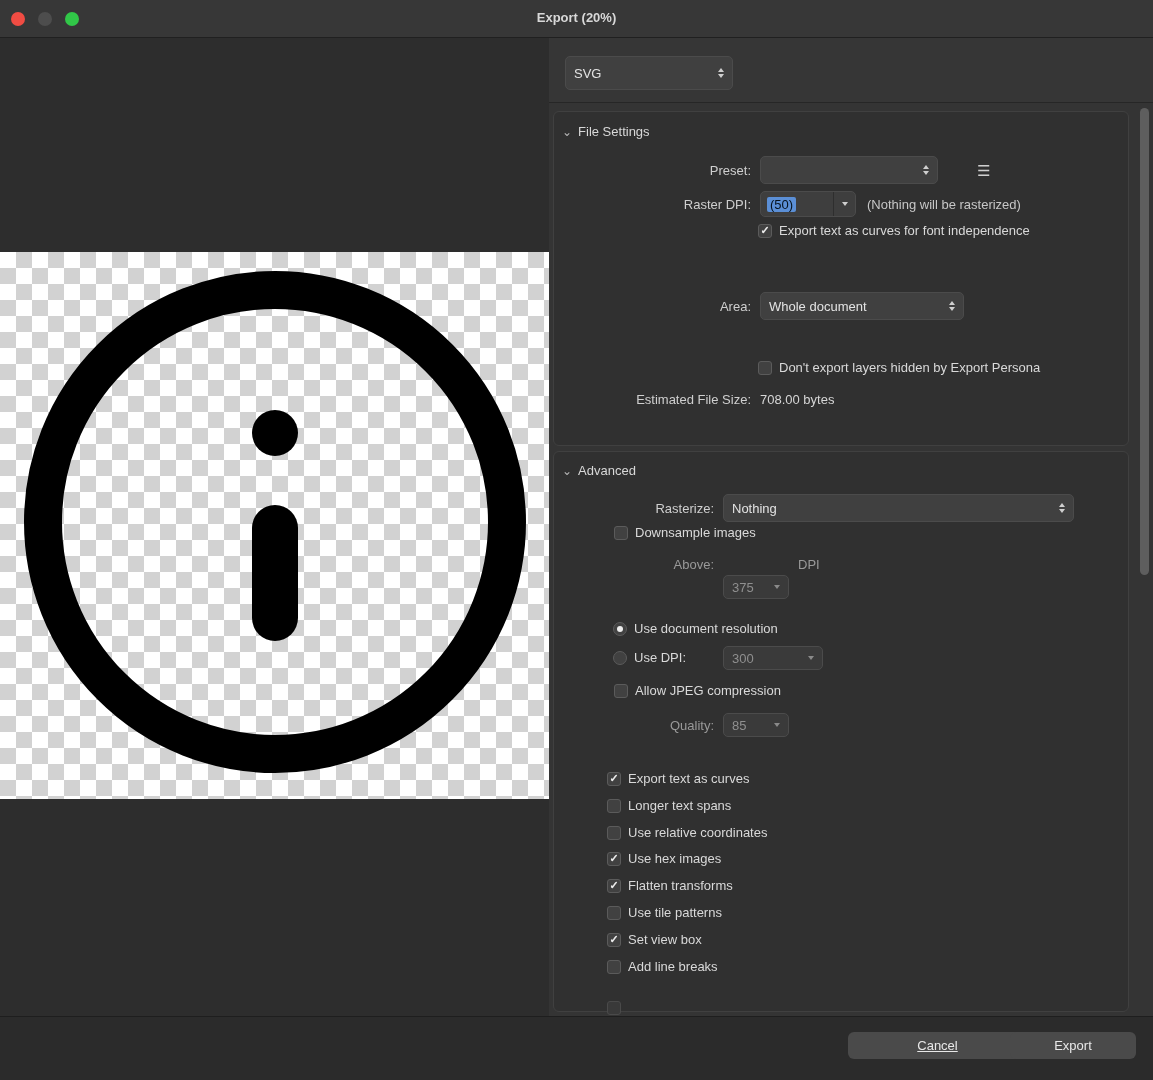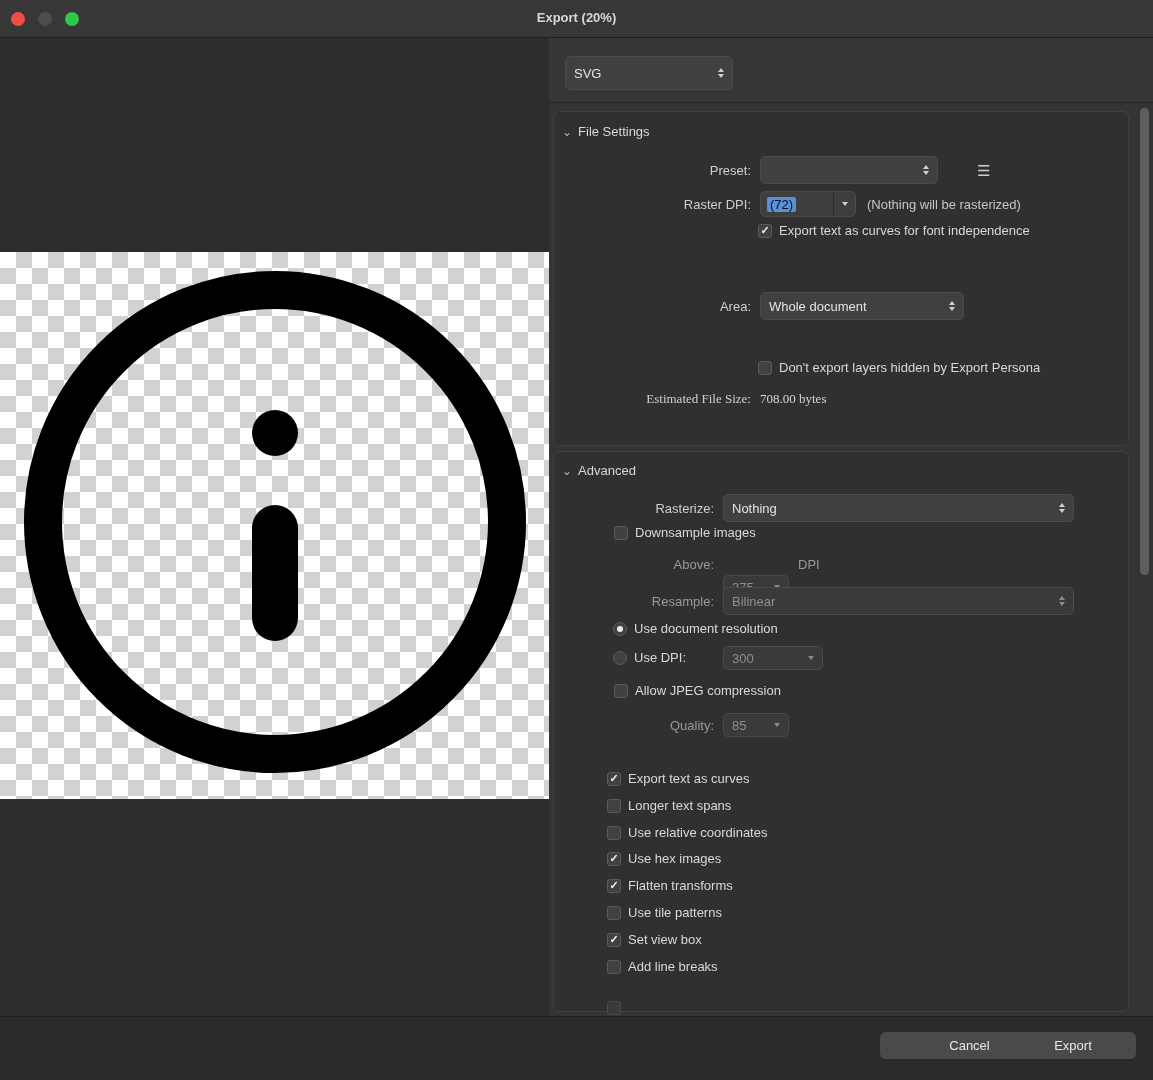--- a/index.html
+++ b/index.html
@@ -98,21 +98,21 @@
   
   .footer {
     position:absolute; left:0; top:1016px; width:1153px; height:64px;
     background:#2b2b2b; border-top:1px solid #1e1e1e;
   }
   .btn {
     position:absolute; top:15px; height:27px; border:none; border-radius:6px;
     background:#4a4a4a; color:#e8e8e8; font-family:"Liberation Sans", sans-serif;
     font-size:13px; cursor:default;
   }
-  .btn.cancel { left:880px; width:179px; }
+  .btn.cancel { left:848px; width:179px;text-decoration:underline; }
   .btn.export { left:1010px; width:126px; }
 </style>
 </head>
 <body>
 
 <div class="app">
 
   <div class="titlebar">
     <span class="light red"></span>
     <span class="light mid"></span>
@@ -156,21 +156,21 @@
             <span class="tri-down"></span>
           </span>
       </div>
       <span class="menu-icon" style="margin-left:30px;">☰</span>
     </div>
 
     <div class="row" style="left:7px; top:79px; height:26px;">
       <span class="flabel">Raster DPI:</span>
       <div class="combo" style="width:96px; height:26px;">
         <span class="combo-text">
-            <span class="sel">(72)</span>
+            <span class="sel">(50)</span>
           </span>
         <span class="arrow-seg">
             <span class="tri-down"></span>
           </span>
       </div>
       <span class="note">(Nothing will be rasterized)</span>
     </div>
 
     <div class="cbrow" style="left:204px; top:111px;">
       <span class="checkbox">
@@ -190,21 +190,21 @@
       </div>
     </div>
 
     <div class="cbrow" style="left:204px; top:248px;">
       <span class="checkbox">
           <span class="mk"></span>
         </span>
       <span class="cblabel">Don't export layers hidden by Export Persona</span>
     </div>
 
-    <div class="row" style="left:7px; top:278px; height:18px;font-family:Liberation Serif, serif;">
+    <div class="row" style="left:7px; top:278px; height:18px;">
       <span class="flabel">Estimated File Size:</span>
       <span>708.00 bytes</span>
     </div>
   </div>
 
   <div class="card" style="left:553px; top:451px; width:576px; height:561px;">
     <div class="card-header" style="left:8px; top:11px;">
       <span class="disc">⌄</span>
       <span>Advanced</span>
     </div>
@@ -231,30 +231,20 @@
       <span class="alabel dimtext">Above:</span>
       <div class="dropdown dim" style="width:66px; height:24px;margin-top:46px;">
         <span class="dd-label">375</span>
         <span class="dd-arrows">
             <span class="tri-down"></span>
           </span>
       </div>
       <span class="dimtext">DPI</span>
     </div>
 
-    <div class="row" style="left:10px; top:135px; height:28px;">
-      <span class="alabel dimtext">Resample:</span>
-      <div class="dropdown dim" style="width:351px; height:28px;">
-        <span class="dd-label">Bilinear</span>
-        <span class="dd-arrows">
-            <span class="tri-up"></span>
-            <span class="tri-down"></span>
-          </span>
-      </div>
-    </div>
 
     <div class="cbrow" style="left:59px; top:169px;">
       <span class="radio selected"></span>
       <span class="cblabel">Use document resolution</span>
     </div>
 
     <div class="cbrow" style="left:59px; top:198px;justify-content:space-between;">
       <span class="radio"></span>
       <span class="cblabel">Use DPI:</span>
     </div>

